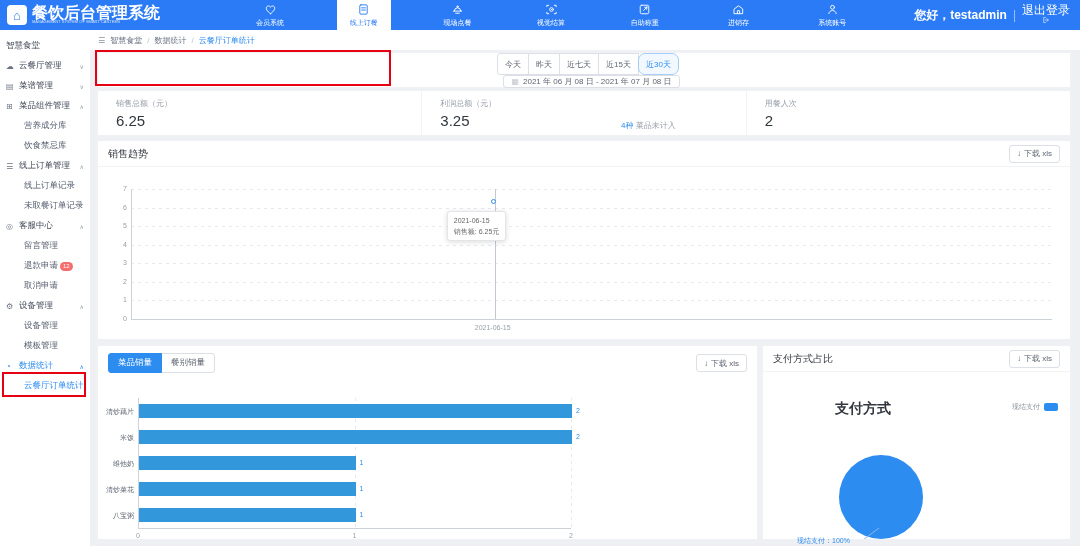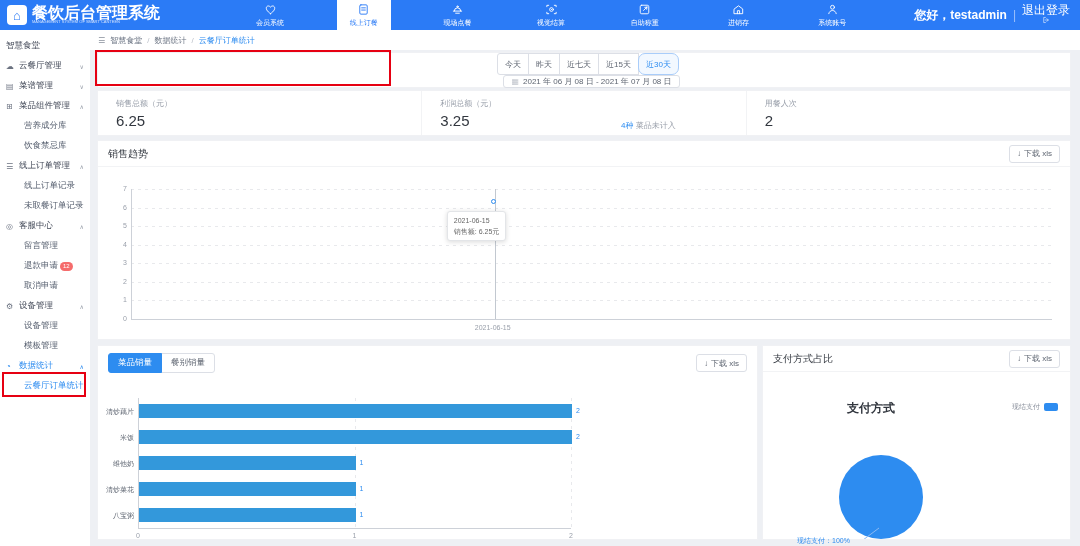--- a/index.html
+++ b/index.html
@@ -95,21 +95,21 @@
   .tab.last { border-radius:0 3px 3px 0;text-align:right; }
   .tab.active { background:#2d8cf0; border-color:#2d8cf0; color:#fff; z-index:2; }
   #bar-chart { position:absolute; left:0; top:34px; right:0; bottom:0; }
   .bar-cat { position:absolute; font-size:7px; color:#5f6672; width:34px; text-align:right; }
   .bar { position:absolute; height:14px; background:#3398db; }
   .bar-val { position:absolute; font-size:7px; color:#2d8cf0; }
 
   #pay-panel { left:672px; top:315px; width:309px; height:195px; }
   #pie-area { position:absolute; left:0; top:26px; right:0; bottom:0; }
   .pie-title { position:absolute; left:0; top:28px; width:200px; text-align:center;
-    font-size:12px; font-weight:bold; color:#32373f;margin-left:8px; }
+    font-size:14px; font-weight:bold; color:#32373f; }
   .pie-legend { position:absolute; right:12px; top:30px; display:flex; align-items:center; gap:4px;
     font-size:7px; color:#8a909c; cursor:pointer; }
   .legend-swatch { width:14px; height:8px; border-radius:2px; background:#2d8cf0; }
   .pie-circle { position:absolute; border-radius:50%; background:#2d8cf0; }
   .pie-label { position:absolute; font-size:7px; color:#2d8cf0; }
   .pie-leader { position:absolute; left:0; top:0; width:100%; height:100%; pointer-events:none; }
 
   
   .red-box { position:absolute; border:2px solid #e60012; z-index:60; pointer-events:none; background:transparent; }
   #red-box-filter { left:95px; top:50px; width:296px; height:36px; }

